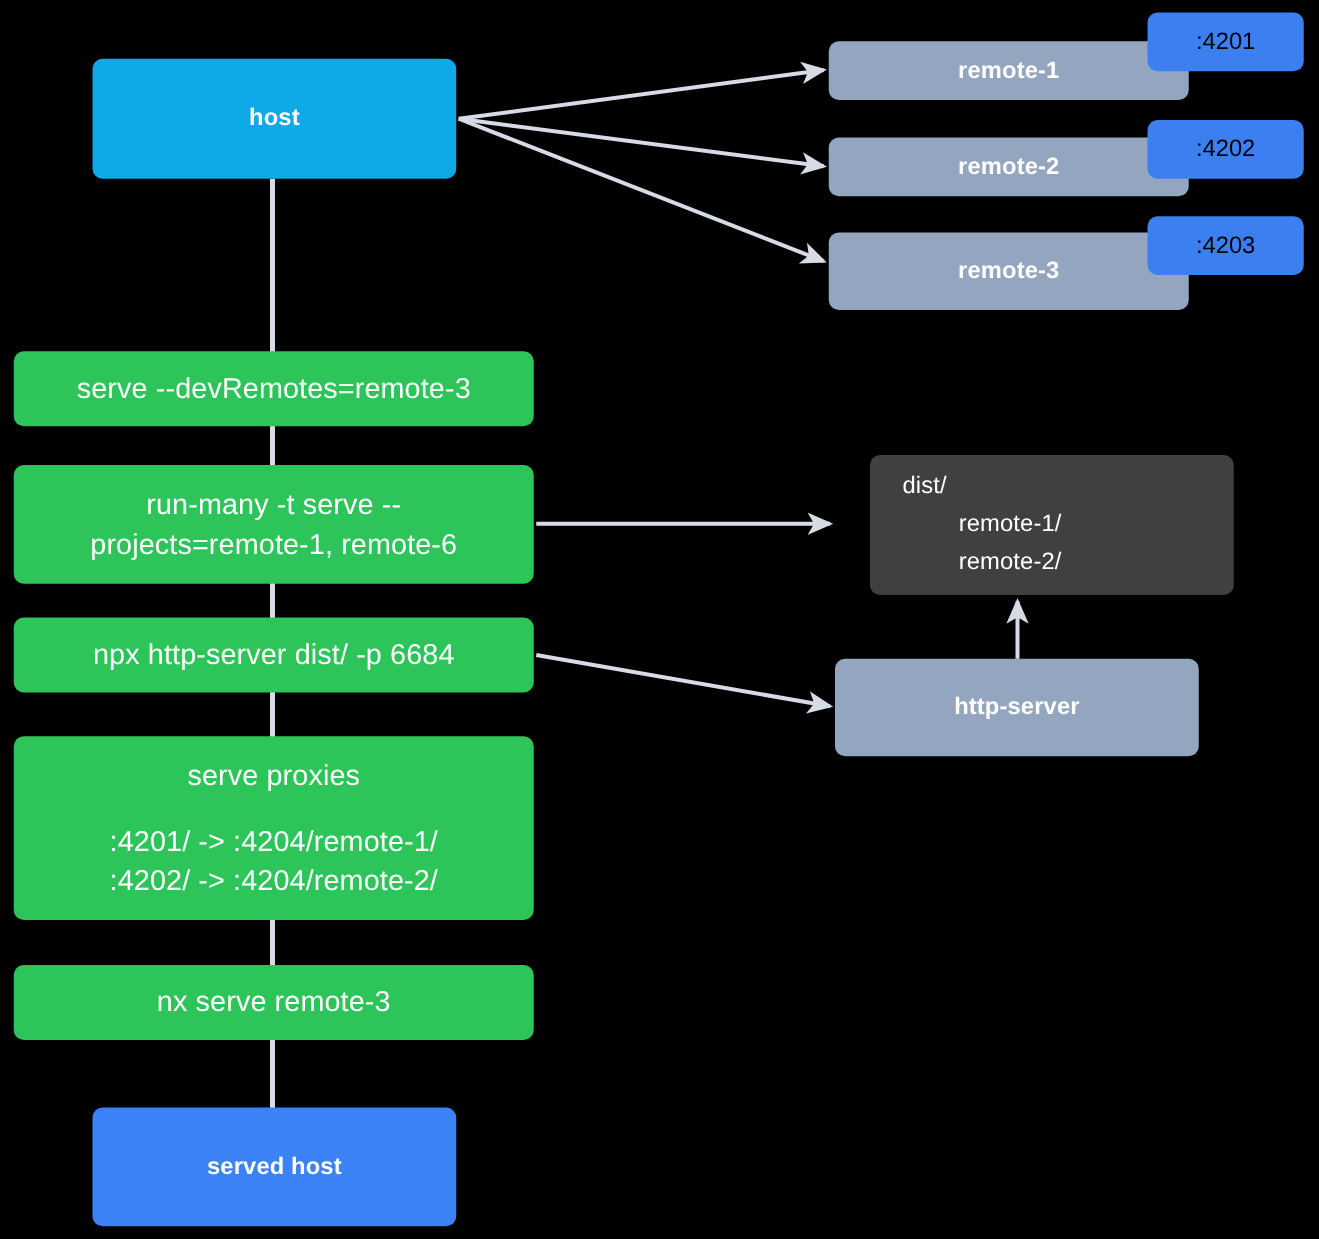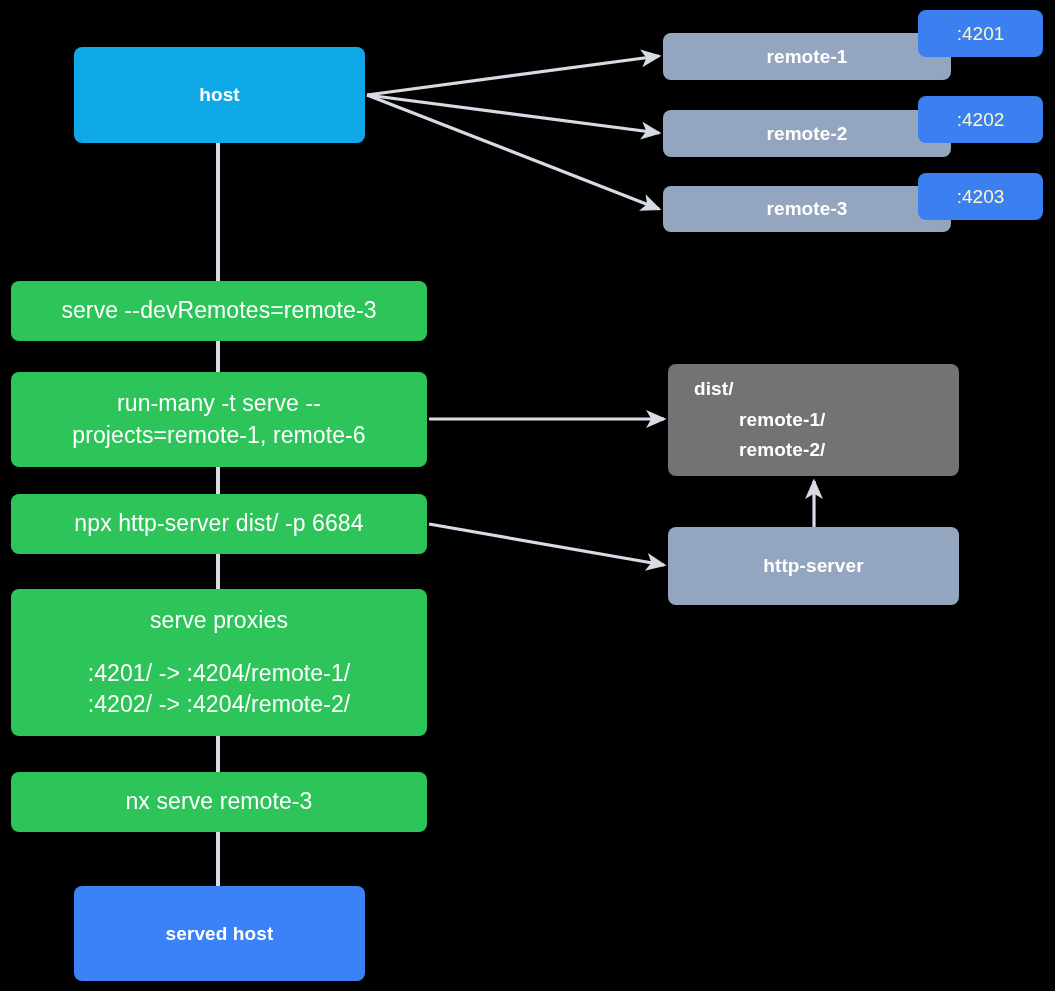--- a/index.html
+++ b/index.html
@@ -43,29 +43,30 @@
     font-weight: normal;
     font-size: 23px;
     flex-direction: column;
   }
   .node-remote {
     background: #94A5BF;
     font-weight: bold;
     font-size: 19px;
   }
   .node-gray {
-    background: #737373;
-    font-weight: bold;
+    background: #404040;
+    font-weight: normal;
     font-size: 19px;
+    margin-left: 28px;
   }
   .badge {
     position: absolute;
     box-sizing: border-box;
     background: #3B7FF0;
-    color: #fef9c3;
+    color: #000000;
     border-radius: 8px;
     display: flex;
     align-items: center;
     justify-content: center;
     font-size: 19px;
     font-weight: normal;
     z-index: 5;
   }
   .connector {
     position: absolute;
@@ -130,21 +131,21 @@
     <span>:4201</span>
   </div>
 
   <div class="node node-remote" style="left:663px; top:110px; width:288px; height:47px;">
     <span>remote-2</span>
   </div>
   <div class="badge" style="left:918px; top:96px; width:125px; height:47px;">
     <span>:4202</span>
   </div>
 
-  <div class="node node-remote" style="left:663px; top:186px; width:288px; height:46px;text-align:right;">
+  <div class="node node-remote" style="left:663px; top:186px; width:288px; height:62px;text-align:right;">
     <span>remote-3</span>
   </div>
   <div class="badge" style="left:918px; top:173px; width:125px; height:47px;">
     <span>:4203</span>
   </div>
 
   <div class="node node-cmd" style="left:11px; top:281px; width:416px; height:60px;">
     <span class="cmd-title">serve --devRemotes=remote-3</span>
   </div>
 

